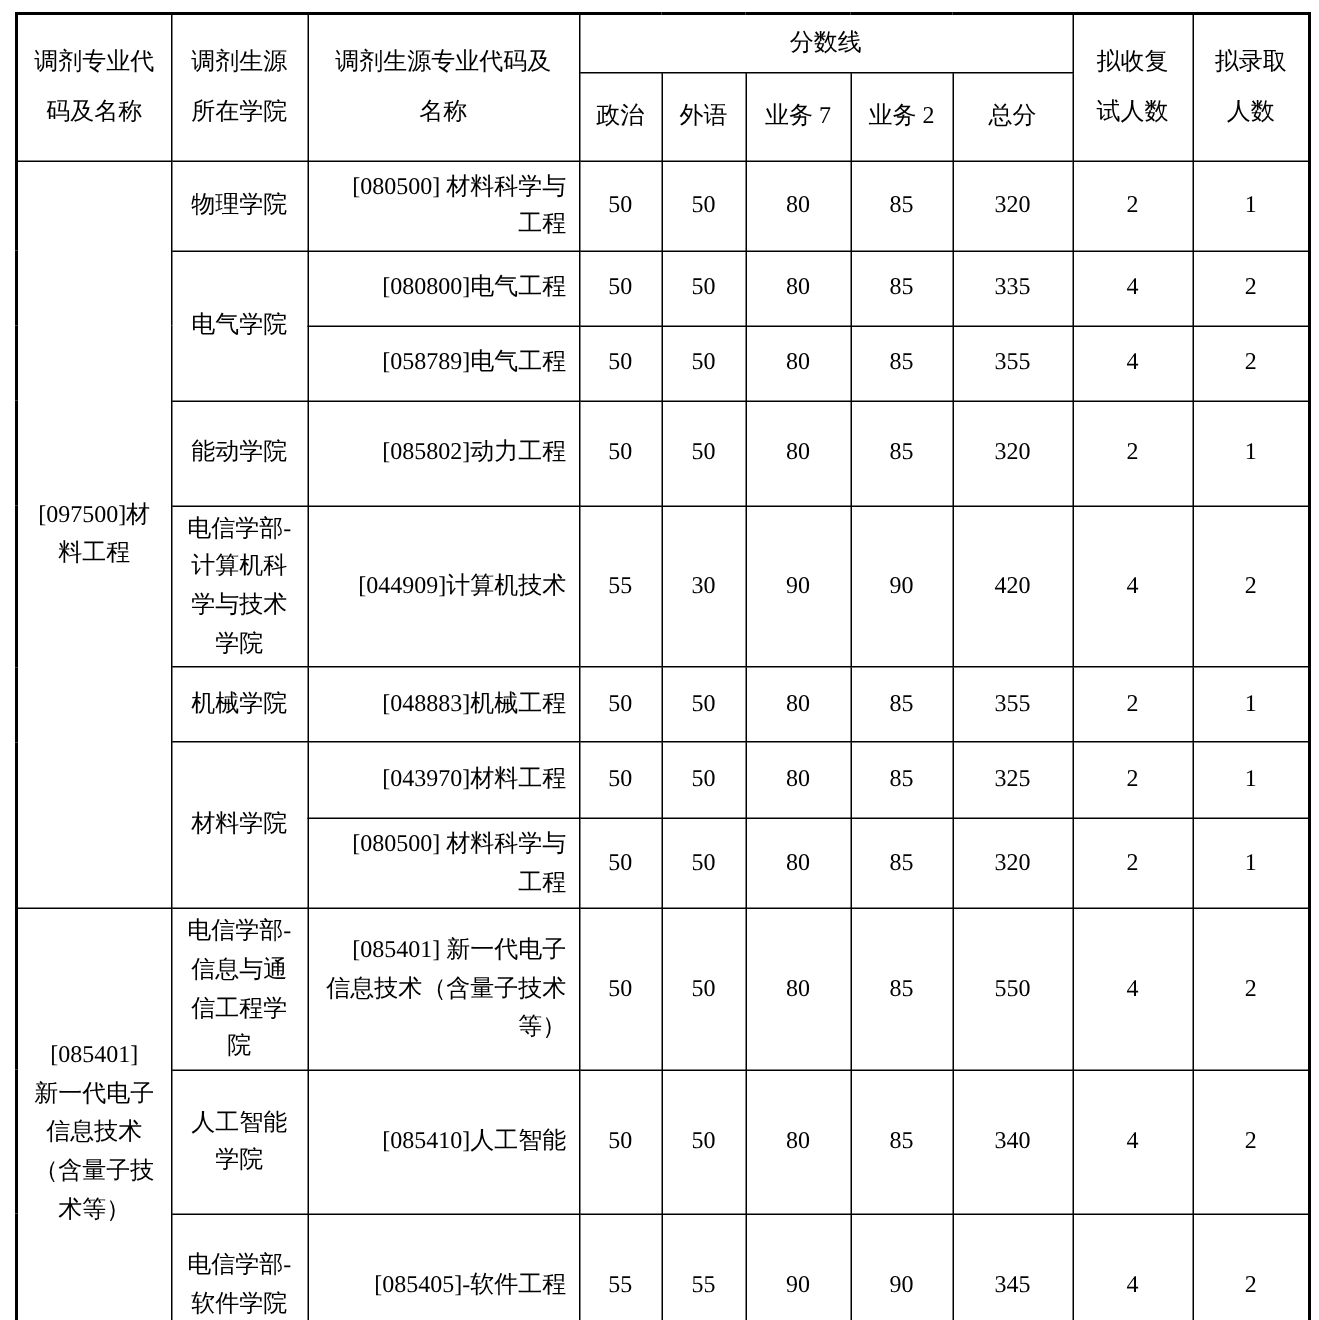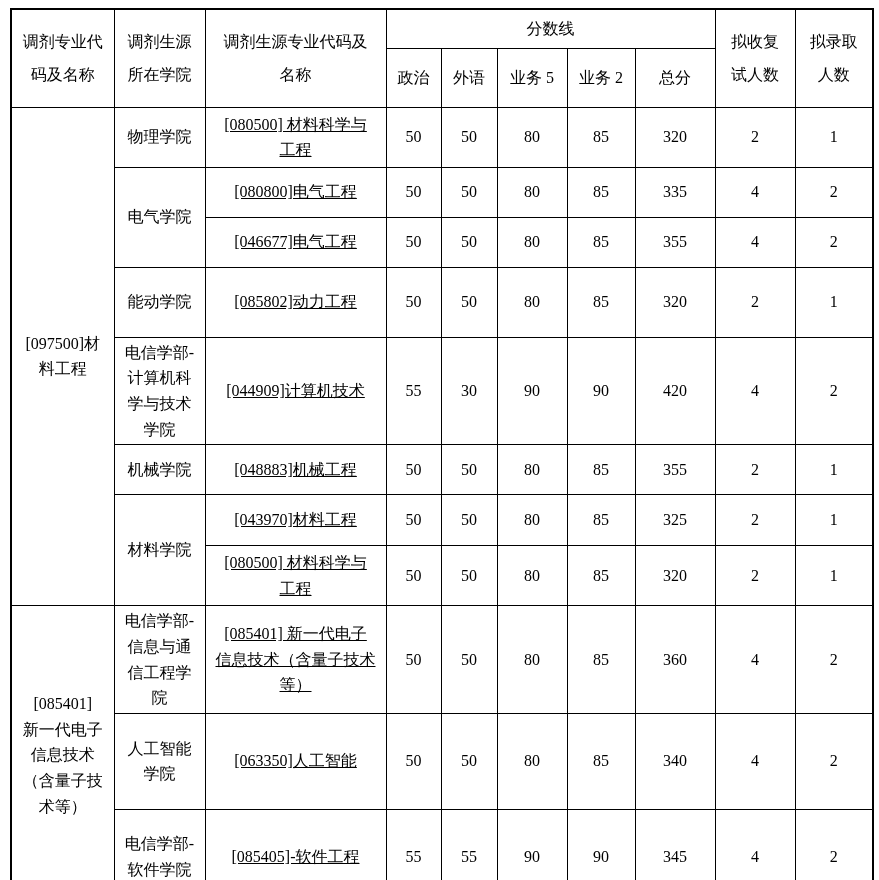--- a/index.html
+++ b/index.html
@@ -26,23 +26,22 @@
     text-align: center;
     vertical-align: middle;
     white-space: pre-line;
     padding: 2px 3px;
     overflow: hidden;
   }
   thead th {
     line-height: 2.1;
   }
   td.c-sm {
-    text-align: center;
+    text-align: right;
     padding: 4px 8px;
-    text-decoration: underline;
   }
 </style>
 </head>
 <body>
 
 <table class="score-table">
   <colgroup>
     <col style="width:103px">
       <col style="width:91px">
       <col style="width:181px">
@@ -64,21 +63,21 @@
 名称</th>
       <th colspan="5">分数线</th>
       <th rowspan="2">拟收复
 试人数</th>
       <th rowspan="2">拟录取
 人数</th>
     </tr>
     <tr style="height:59px">
       <th>政治</th>
       <th>外语</th>
-      <th>业务 5</th>
+      <th>业务 7</th>
       <th>业务 2</th>
       <th>总分</th>
     </tr>
   </thead>
   <tbody>
     <tr style="height:47px">
       <td rowspan="8">[097500]材
 料工程</td>
       <td>物理学院</td>
       <td class="c-sm">[080500] 材料科学与
@@ -96,21 +95,21 @@
       <td class="c-sm">[080800]电气工程</td>
       <td>50</td>
       <td>50</td>
       <td>80</td>
       <td>85</td>
       <td>335</td>
       <td>4</td>
       <td>2</td>
     </tr>
     <tr style="height:50px">
-      <td class="c-sm">[046677]电气工程</td>
+      <td class="c-sm">[058789]电气工程</td>
       <td>50</td>
       <td>50</td>
       <td>80</td>
       <td>85</td>
       <td>355</td>
       <td>4</td>
       <td>2</td>
     </tr>
     <tr style="height:70px">
       <td>能动学院</td>
@@ -180,28 +179,28 @@
 信息与通
 信工程学
 院</td>
       <td class="c-sm">[085401] 新一代电子
 信息技术（含量子技术
 等）</td>
       <td>50</td>
       <td>50</td>
       <td>80</td>
       <td>85</td>
-      <td>360</td>
+      <td>550</td>
       <td>4</td>
       <td>2</td>
     </tr>
     <tr style="height:96px">
       <td>人工智能
 学院</td>
-      <td class="c-sm">[063350]人工智能</td>
+      <td class="c-sm">[085410]人工智能</td>
       <td>50</td>
       <td>50</td>
       <td>80</td>
       <td>85</td>
       <td>340</td>
       <td>4</td>
       <td>2</td>
     </tr>
     <tr style="height:96px">
       <td>电信学部-

